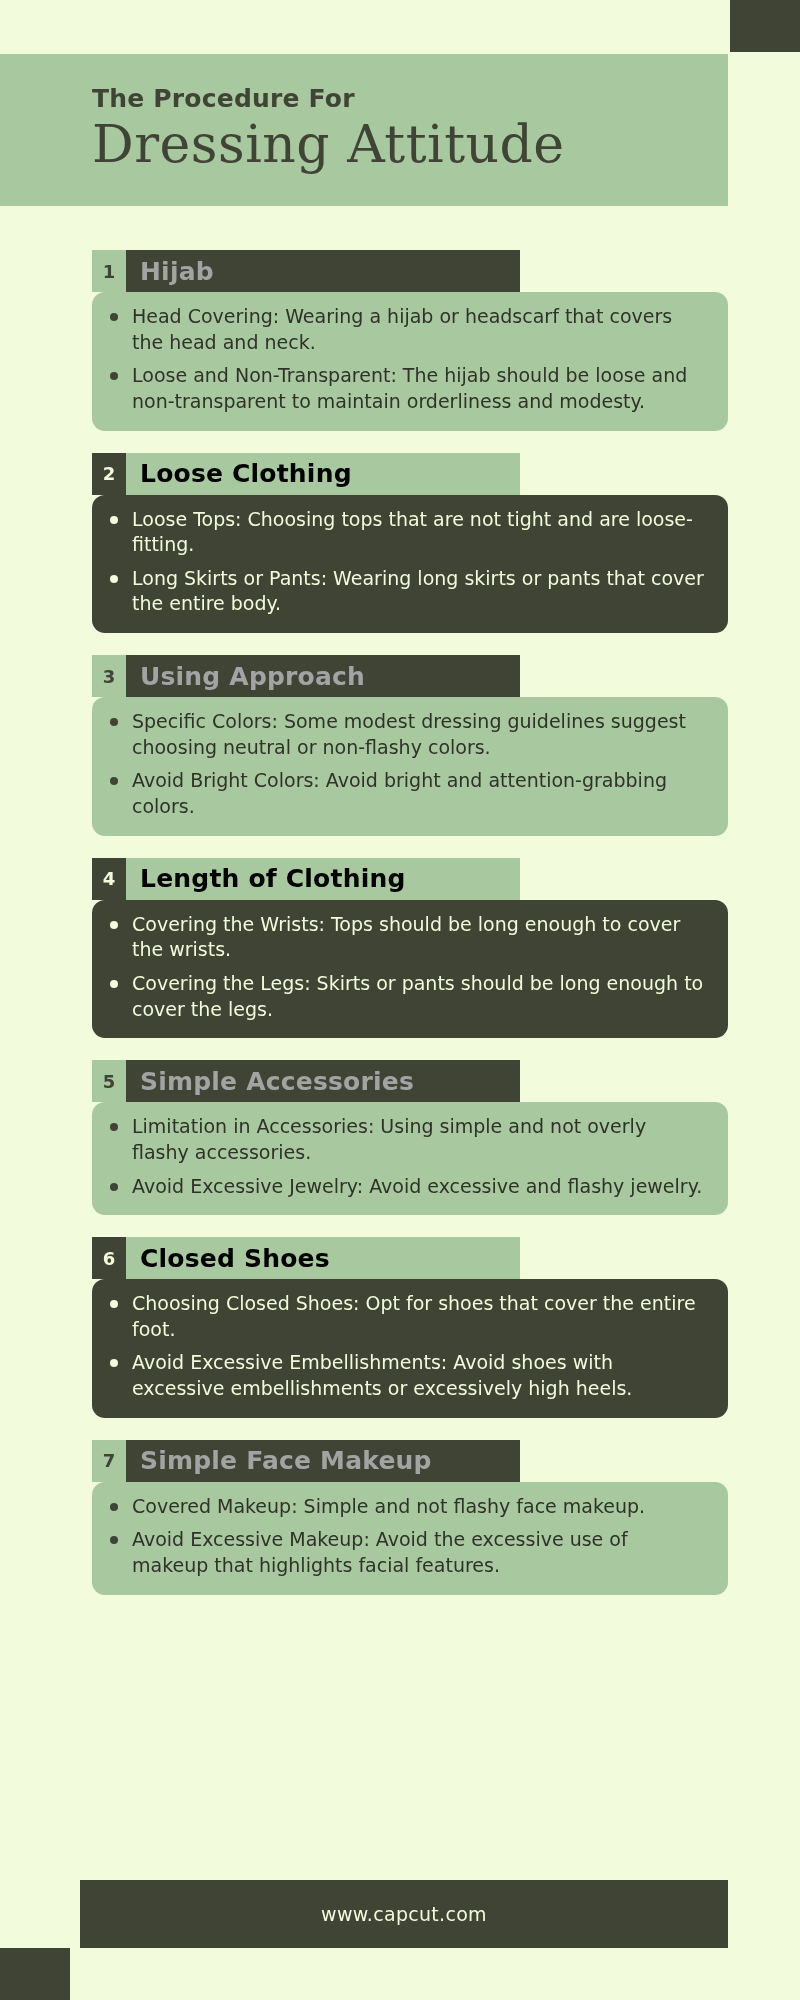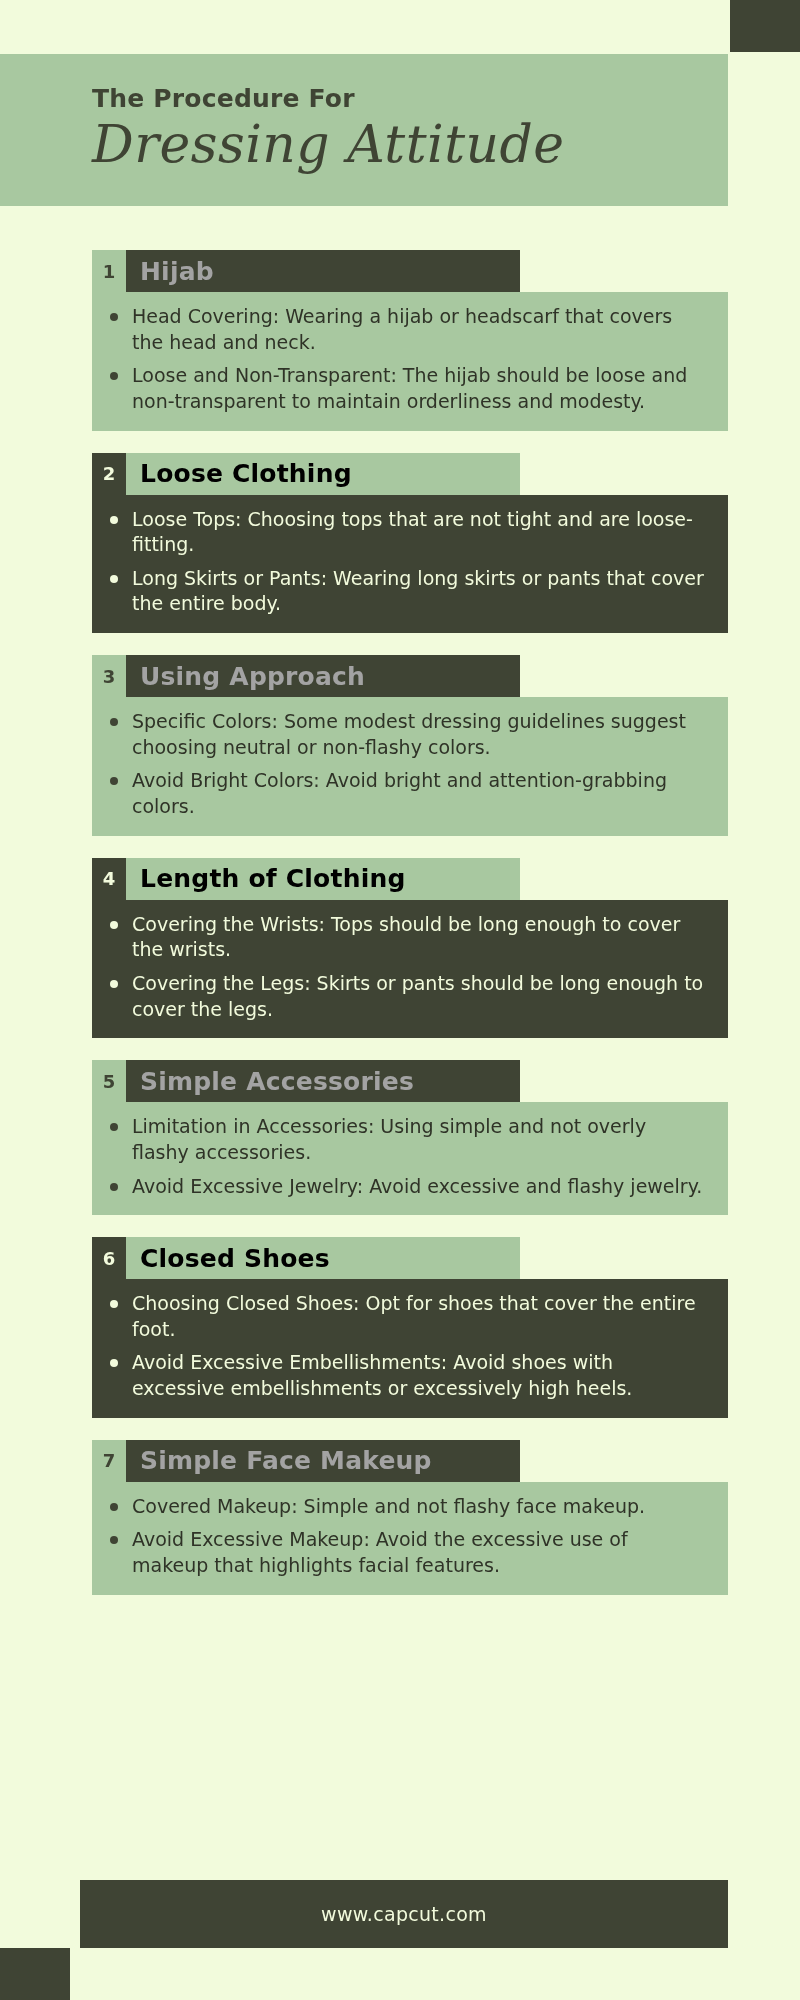--- a/index.html
+++ b/index.html
@@ -51,21 +51,20 @@
     letter-spacing: 0.2px;
     margin: 0 0 4px 0;
   }
   .header-title {
     font-family: "DejaVu Serif", serif;
     font-size: 52px;
     color: #3f4434;
     margin: 0;
     line-height: 1.05;
     letter-spacing: 0.5px;
-    font-style: italic;
   }
 
   
   .sections {
     position: absolute;
     top: 250px;
     left: 0;
     width: 800px;
   }
   .section {
@@ -100,20 +99,21 @@
     flex: 1 1 auto;
     letter-spacing: 0.2px;
   }
 
   
   .body-block {
     margin-left: 92px;
     width: 636px;
     box-sizing: border-box;
     padding: 12px 22px 16px 12px;
+    border-radius: 13px;
   }
   ul.bullets {
     list-style: none;
     margin: 0;
     padding: 0;
   }
   ul.bullets li {
     position: relative;
     padding-left: 28px;
     font-size: 19px;

